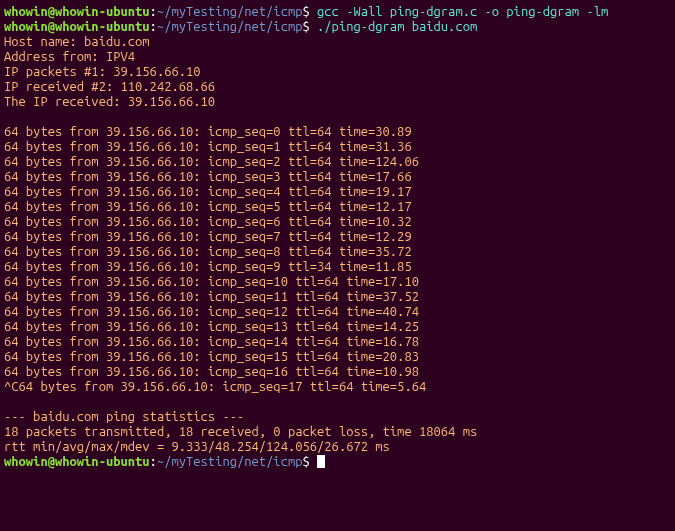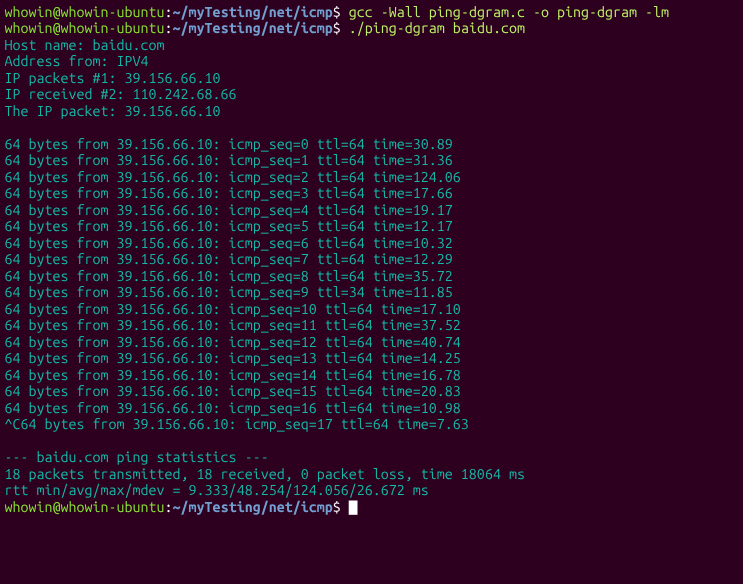--- a/index.html
+++ b/index.html
@@ -11,61 +11,61 @@
       background-color: #2c001e;
       font-family: 'Ubuntu Mono', 'Courier New', monospace;
       font-size: 13px;
       line-height: 15px;
       padding: 4px;
       width: 675px;
       height: 531px;
       overflow: hidden;
       color: #ffffff;
     }
-    .user { color: #8ae234; font-weight: normal; }
+    .user { color: #8ae234; font-weight: bold; }
     .colon { color: #ffffff; }
-    .path { color: #729fcf; font-weight: bold; text-align: center; }
+    .path { color: #729fcf; font-weight: normal; text-align: center; }
     .dollar { color: #ffffff; }
-    .cmd { color: #bef264; text-align: right; }
-    .output { color: #14b8a6; }
+    .cmd { color: #5eead4; text-align: right; }
+    .output { color: #fdba74; }
     .line { white-space: pre; }
     .cursor {
       display: inline-block;
       width: 8px;
       height: 13px;
       background-color: #ffffff;
       vertical-align: text-bottom;
     }
   </style>
 </head>
 <body>
 
 <div class="line"><span class="user">whowin@whowin-ubuntu</span><span class="colon">:</span><span class="path">~/myTesting/net/icmp</span><span class="dollar">$ </span><span class="cmd">gcc -Wall ping-dgram.c -o ping-dgram -lm</span></div>
 <div class="line"><span class="user">whowin@whowin-ubuntu</span><span class="colon">:</span><span class="path">~/myTesting/net/icmp</span><span class="dollar">$ </span><span class="cmd">./ping-dgram baidu.com</span></div>
 <div class="line output">Host name: baidu.com</div>
 <div class="line output">Address from: IPV4</div>
 <div class="line output">IP packets #1: 39.156.66.10</div>
 <div class="line output">IP received #2: 110.242.68.66</div>
-<div class="line output">The IP packet: 39.156.66.10</div>
+<div class="line output">The IP received: 39.156.66.10</div>
 <div class="line output"> </div>
 <div class="line output">64 bytes from 39.156.66.10: icmp_seq=0 ttl=64 time=30.89</div>
 <div class="line output">64 bytes from 39.156.66.10: icmp_seq=1 ttl=64 time=31.36</div>
 <div class="line output">64 bytes from 39.156.66.10: icmp_seq=2 ttl=64 time=124.06</div>
 <div class="line output">64 bytes from 39.156.66.10: icmp_seq=3 ttl=64 time=17.66</div>
 <div class="line output">64 bytes from 39.156.66.10: icmp_seq=4 ttl=64 time=19.17</div>
 <div class="line output">64 bytes from 39.156.66.10: icmp_seq=5 ttl=64 time=12.17</div>
 <div class="line output">64 bytes from 39.156.66.10: icmp_seq=6 ttl=64 time=10.32</div>
 <div class="line output">64 bytes from 39.156.66.10: icmp_seq=7 ttl=64 time=12.29</div>
 <div class="line output">64 bytes from 39.156.66.10: icmp_seq=8 ttl=64 time=35.72</div>
 <div class="line output">64 bytes from 39.156.66.10: icmp_seq=9 ttl=34 time=11.85</div>
 <div class="line output">64 bytes from 39.156.66.10: icmp_seq=10 ttl=64 time=17.10</div>
 <div class="line output">64 bytes from 39.156.66.10: icmp_seq=11 ttl=64 time=37.52</div>
 <div class="line output">64 bytes from 39.156.66.10: icmp_seq=12 ttl=64 time=40.74</div>
 <div class="line output">64 bytes from 39.156.66.10: icmp_seq=13 ttl=64 time=14.25</div>
 <div class="line output">64 bytes from 39.156.66.10: icmp_seq=14 ttl=64 time=16.78</div>
 <div class="line output">64 bytes from 39.156.66.10: icmp_seq=15 ttl=64 time=20.83</div>
 <div class="line output">64 bytes from 39.156.66.10: icmp_seq=16 ttl=64 time=10.98</div>
-<div class="line output">^C64 bytes from 39.156.66.10: icmp_seq=17 ttl=64 time=7.63</div>
+<div class="line output">^C64 bytes from 39.156.66.10: icmp_seq=17 ttl=64 time=5.64</div>
 <div class="line output"> </div>
 <div class="line output">--- baidu.com ping statistics ---</div>
 <div class="line output">18 packets transmitted, 18 received, 0 packet loss, time 18064 ms</div>
 <div class="line output">rtt min/avg/max/mdev = 9.333/48.254/124.056/26.672 ms</div>
 <div class="line"><span class="user">whowin@whowin-ubuntu</span><span class="colon">:</span><span class="path">~/myTesting/net/icmp</span><span class="dollar">$ </span><span class="cursor"></span></div>
 
 </body></html>

